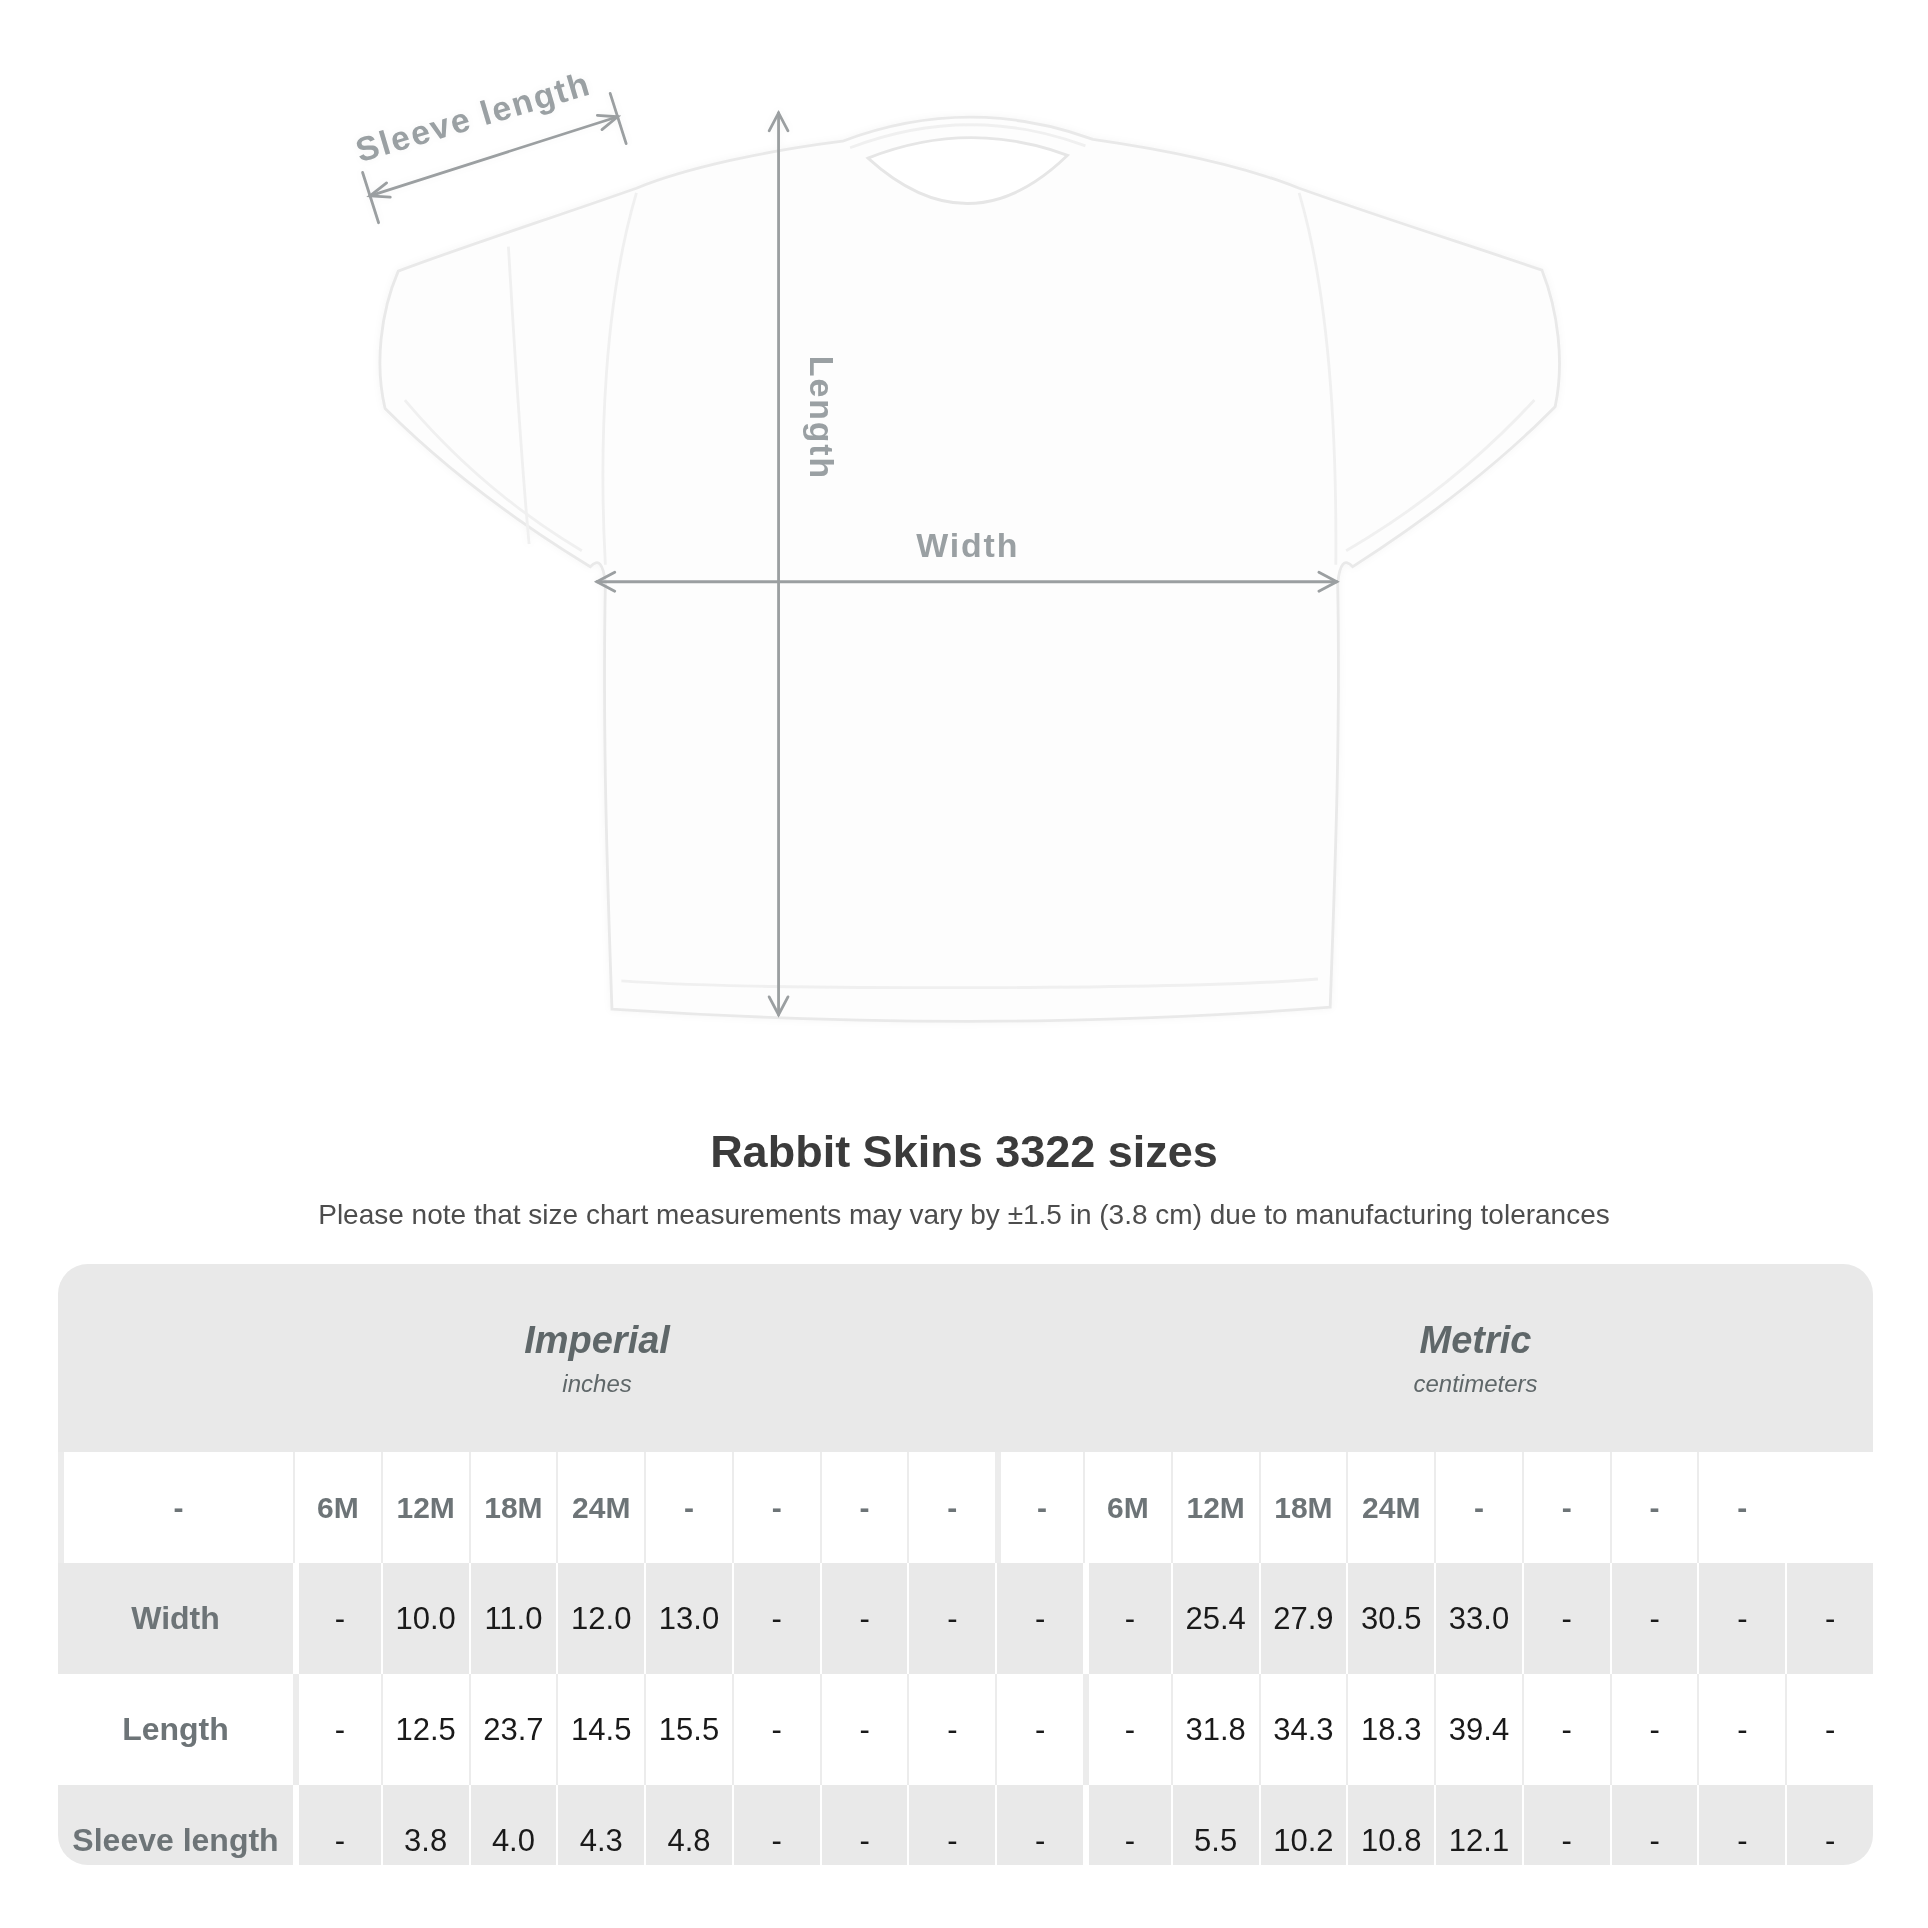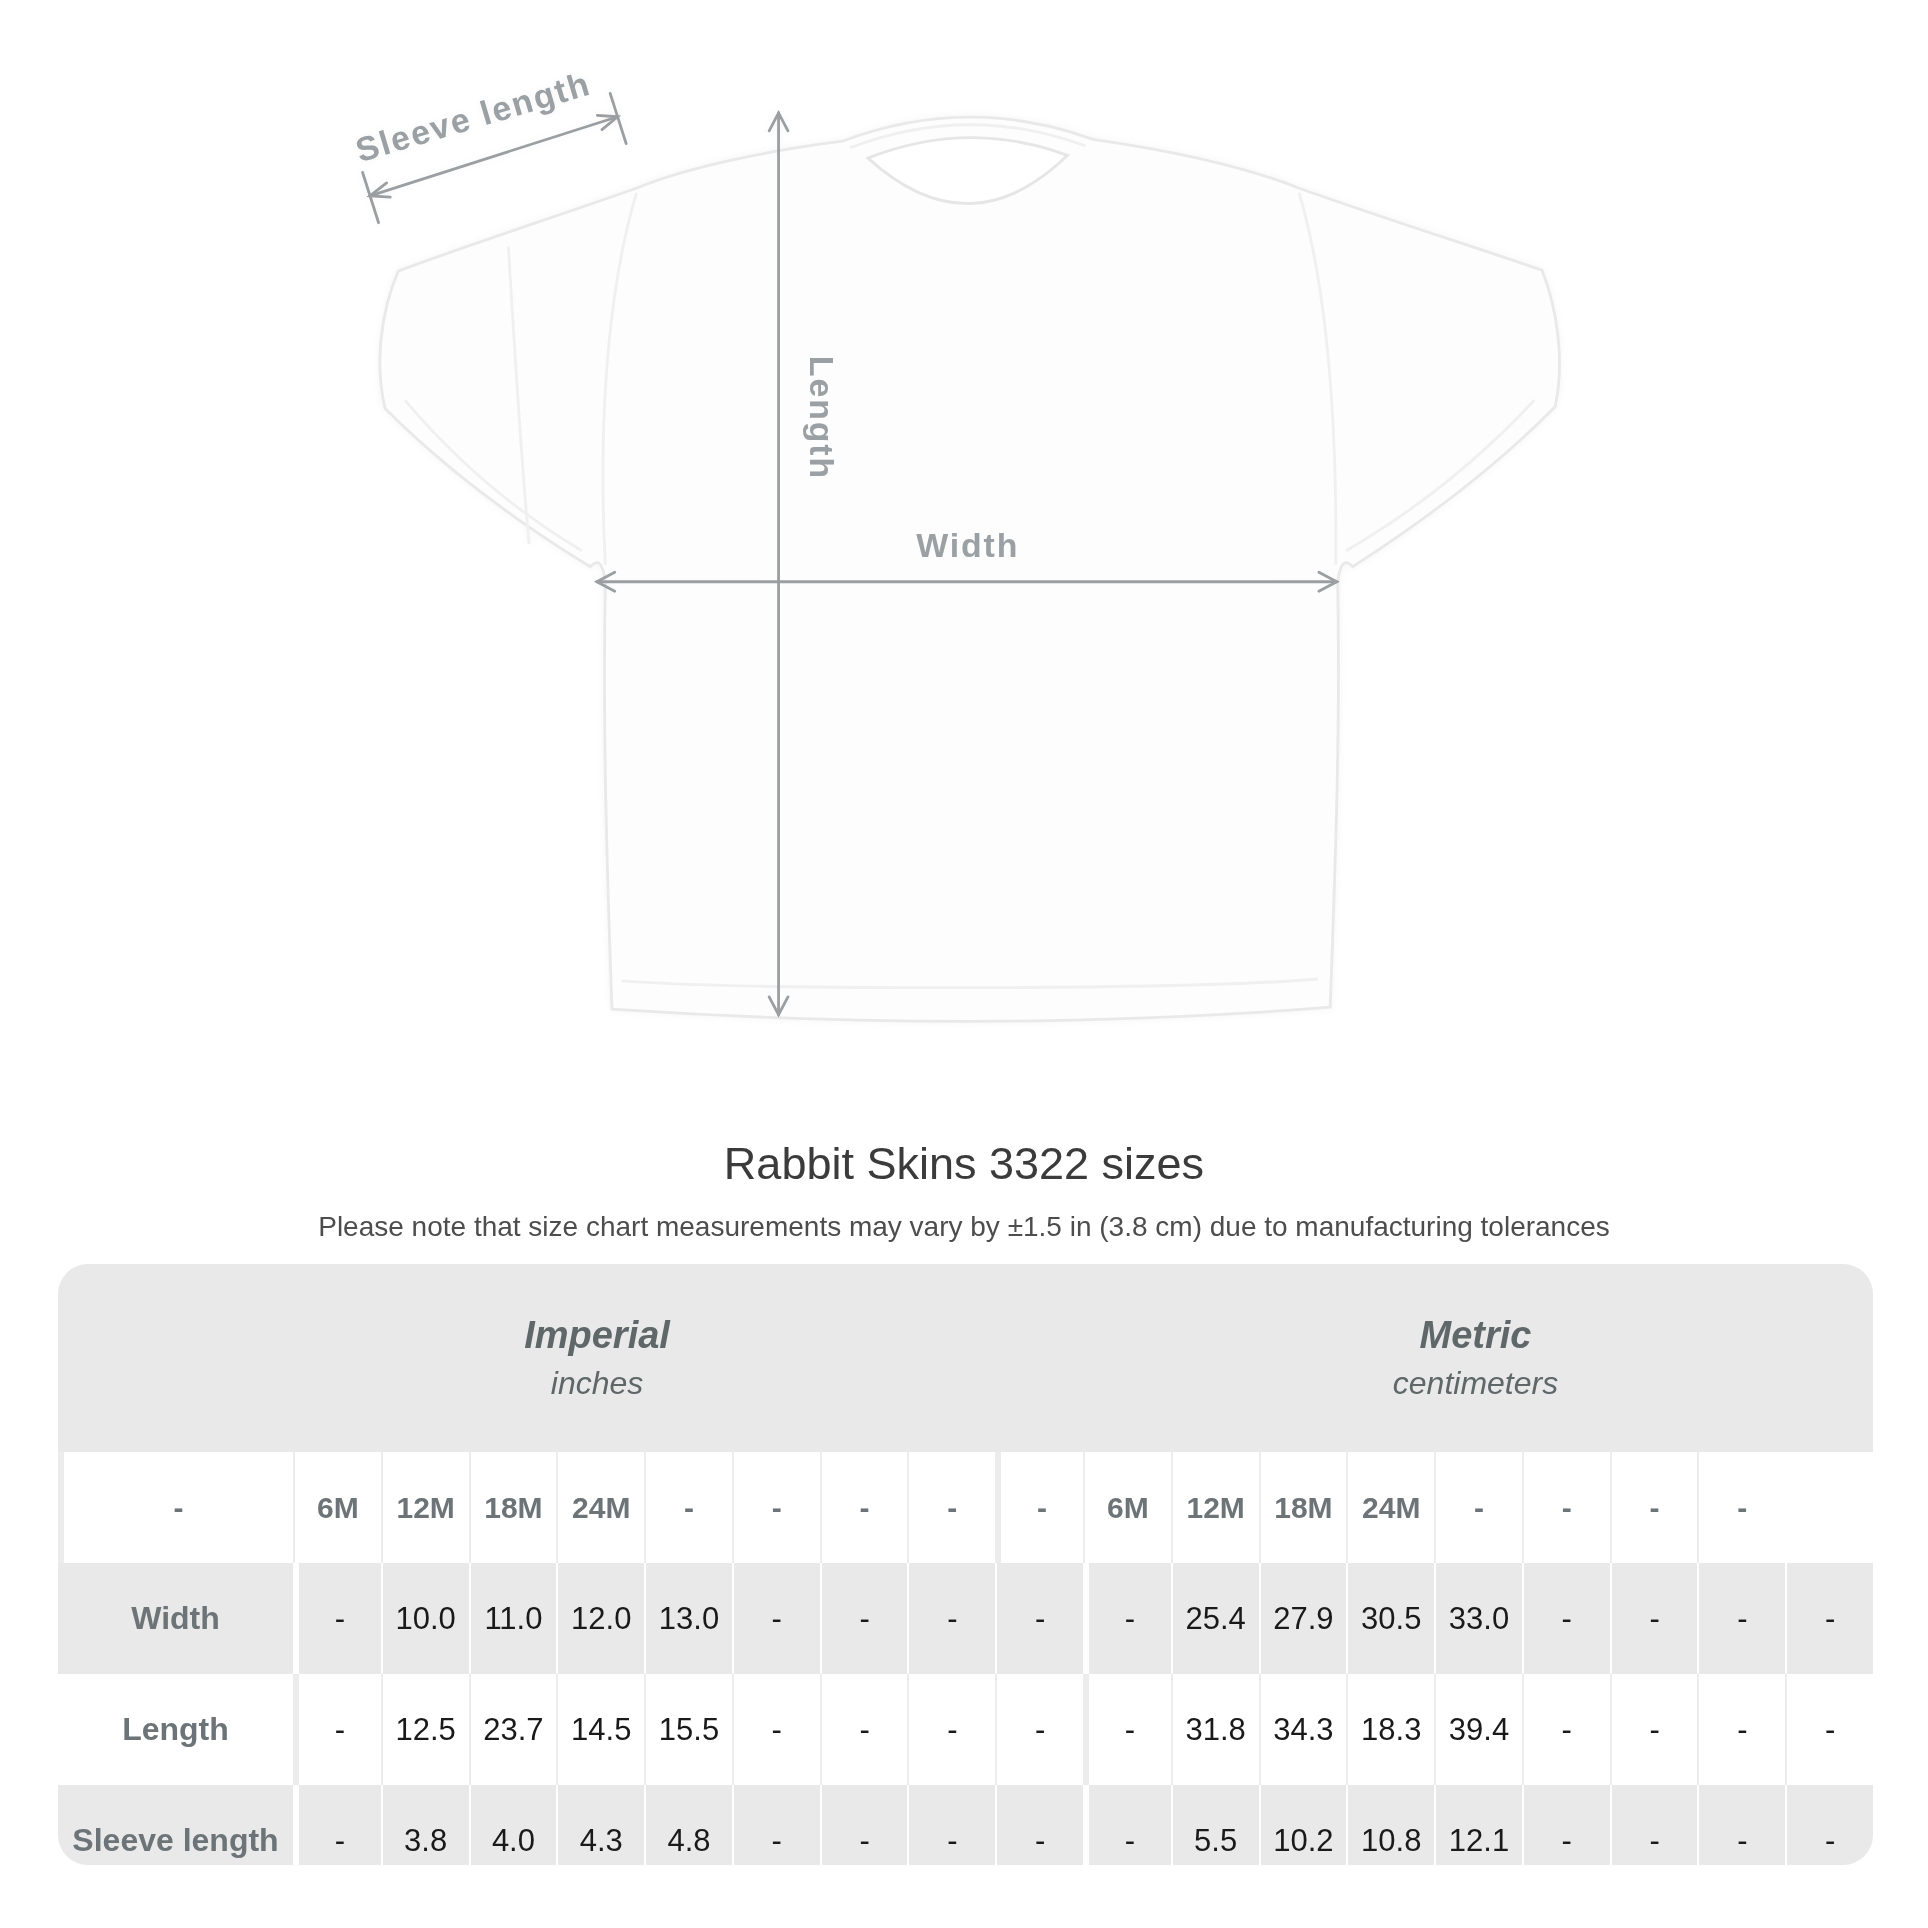--- a/index.html
+++ b/index.html
@@ -9,33 +9,33 @@
   }
   
   .diagram-svg{position:absolute;left:0;top:0;}
   .shirt-body{fill:#fdfdfd;stroke:#e9e9e9;stroke-width:3;}
   .shirt-seam{fill:none;stroke:#f0f0f0;stroke-width:3;}
   .collar-hole{fill:#ffffff;stroke:#e6e6e6;stroke-width:3;}
   .dim-line{stroke:#9b9fa1;stroke-width:3;fill:none;stroke-linecap:round;}
   .dim-label{fill:#9aa0a3;font-weight:bold;font-size:36px;letter-spacing:2px;}
   
   .title-block{position:absolute;left:0;top:1126px;width:1928px;text-align:center;}
-  .page-title{margin:12px;font-size:45px;font-weight:normal;color:#3b3b3b;}
+  .page-title{margin:0;font-size:45px;font-weight:bold;color:#3b3b3b;}
   .page-subtitle{margin:21px 0 0 0;font-size:28px;color:#4d4d4d;}
   
   .size-table{
     position:absolute;left:58px;top:1264px;width:1815px;height:601px;
     border-radius:30px;overflow:hidden;background:#ffffff;
   }
   .thead{position:relative;height:188px;background:#e9e9e9;}
   .thead .section{position:absolute;top:50%;transform:translate(-50%,-50%);text-align:center;color:#5f6769;}
   .section-imperial{left:29.7%;}
   .section-metric{left:78.1%;}
   .section-name{font-size:38px;font-weight:bold;font-style:italic;}
-  .section-unit{font-size:32px;font-style:italic;margin-top:7.5px;}
+  .section-unit{font-size:24px;font-style:italic;margin-top:7.5px;}
   .trow{display:grid;grid-template-columns:235px repeat(18,1fr);height:111px;}
   .trow.white{background:#ffffff;--sep:#ececec;}
   .trow.gray{background:#e9e9e9;--sep:#ffffff;}
   .cell{display:flex;align-items:center;justify-content:center;}
   .label-cell{font-size:32px;font-weight:bold;color:#6d7477;}
   .data-cell{font-size:31px;color:#1a1a1a;border-left:2.8px solid var(--sep);}
   .data-cell.hdr{font-weight:bold;color:#6d7477;font-size:30px;}
   .data-cell.sep-wide{border-left-width:6.6px;}
 </style>
 </head>

